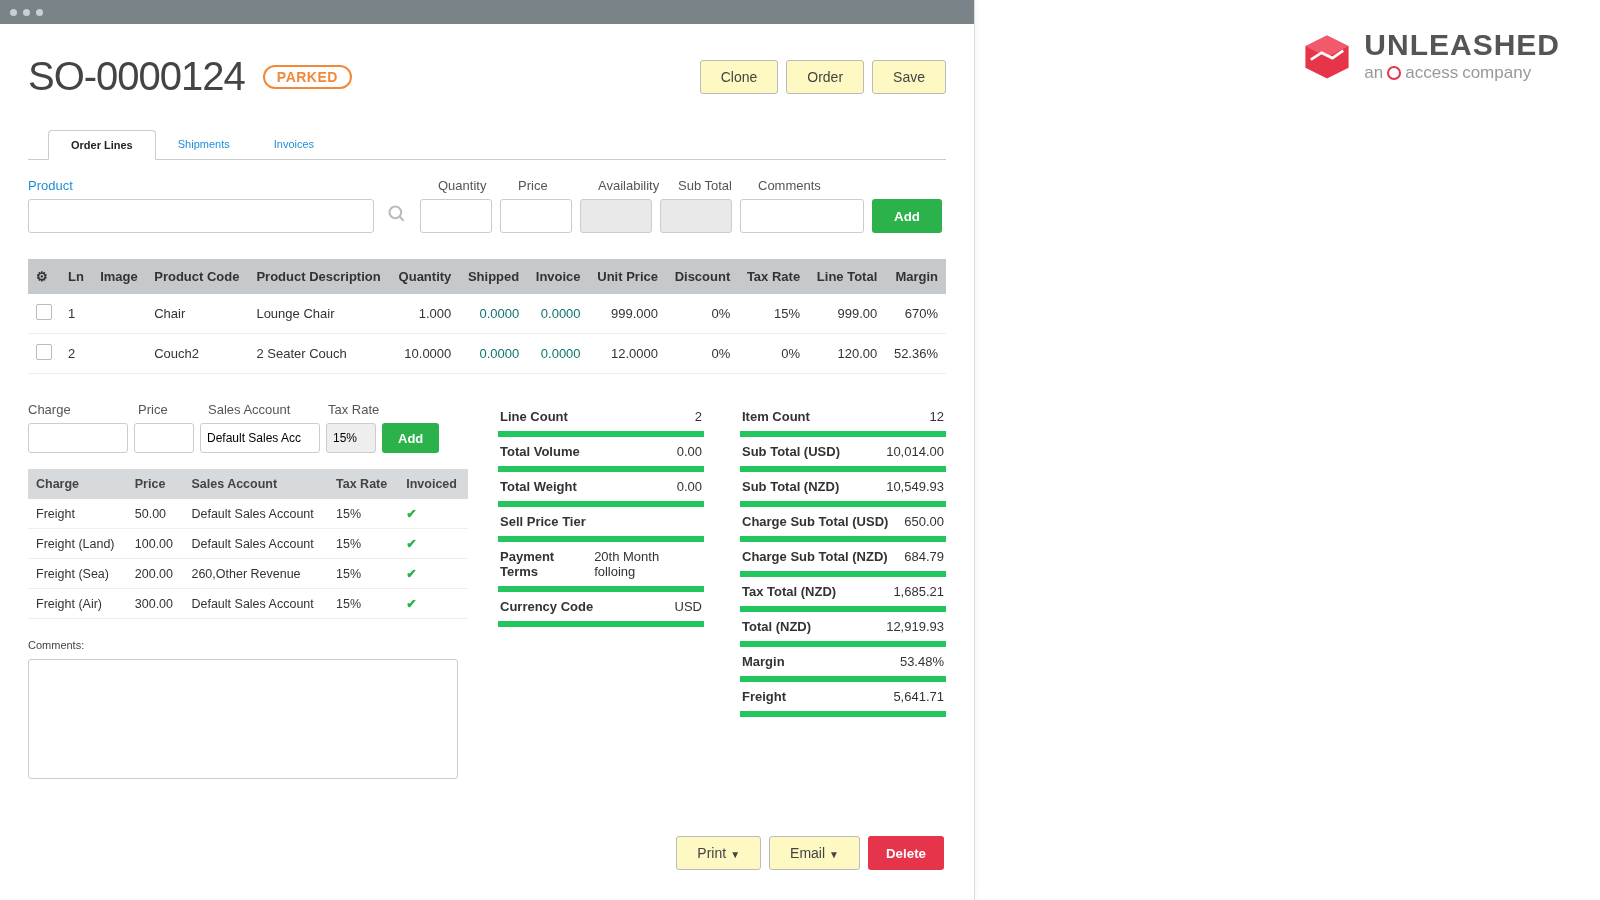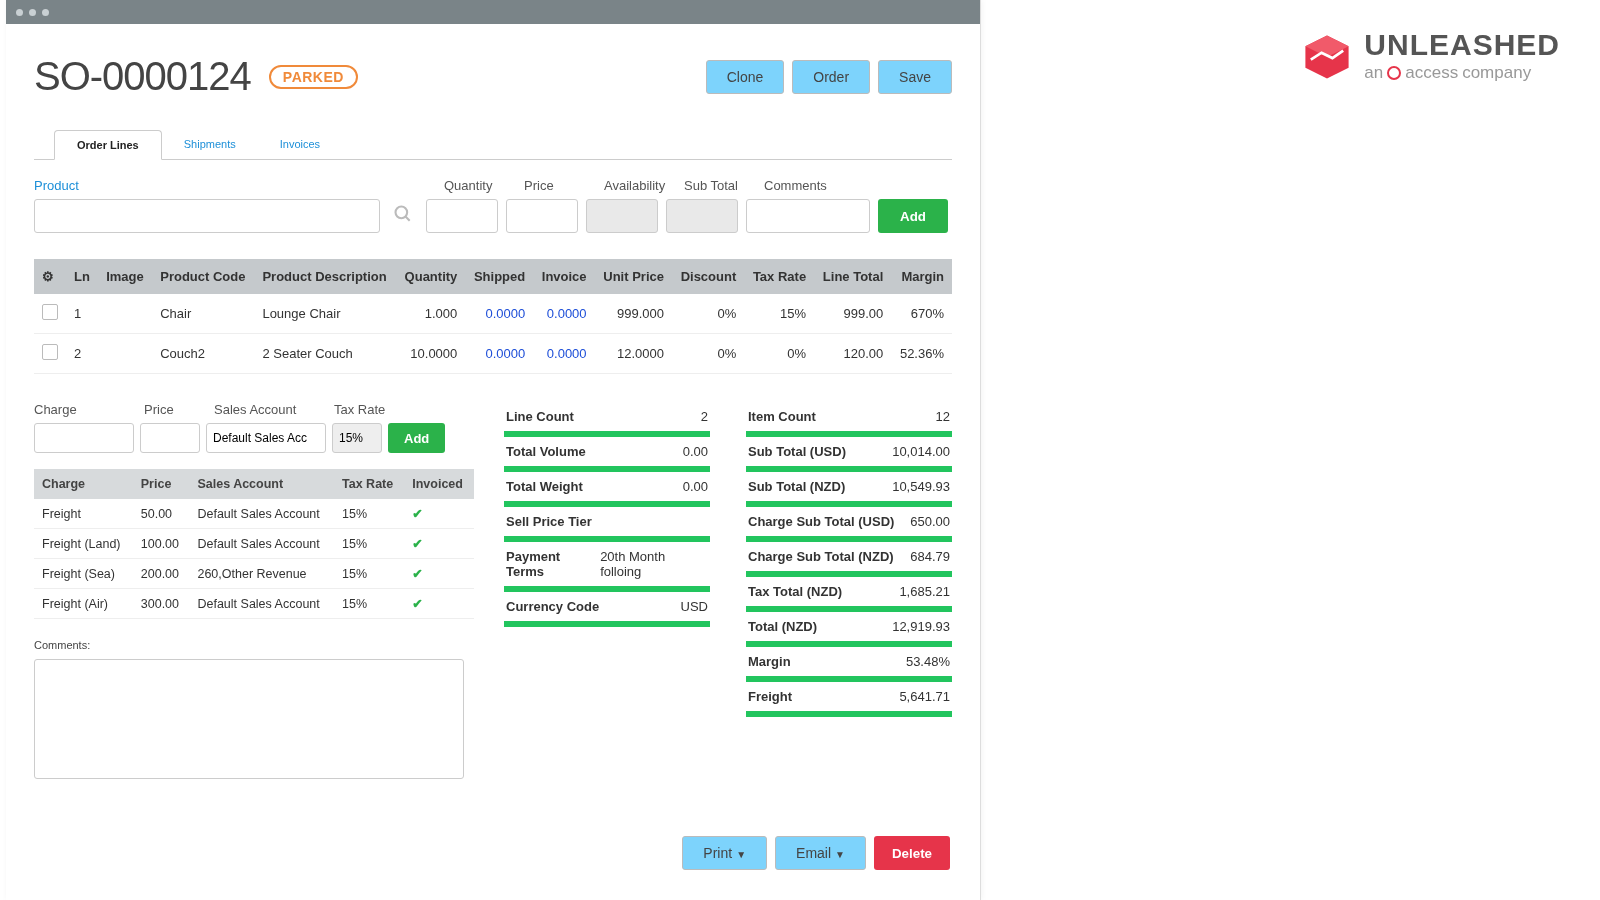--- a/index.html
+++ b/index.html
@@ -9,33 +9,33 @@
   .marketing { position: absolute; left: 1000px; top: 0; width: 600px; height: 900px; padding: 30px 40px; }
   .logo { display: flex; align-items: flex-start; justify-content: flex-end; gap: 10px; margin-bottom: 260px; }
   .logo-mark svg { width: 54px; height: 54px; }
   .logo-text { display: flex; flex-direction: column; line-height: 1; }
   .logo-text .brand { font-size: 30px; font-weight: 800; color: #555; letter-spacing: 1px; }
   .logo-text .sub { font-size: 17px; color: #999; display: flex; align-items: center; gap: 4px; margin-top: 4px; }
   .logo-text .sub .ring { display:inline-flex; width:14px; height:14px; border:2px solid #e6344a; border-radius:50%; }
   .headline { font-size: 46px; font-weight: 300; color: #333; line-height: 1.25; }
 
   
-  .frame { position: absolute; left: 6px; top: 0; width: 975px; height: 900px; border-right: 1px solid #ddd; background: #fff; box-shadow: 1px 0 6px rgba(0,0,0,.05);}
+  .frame { position: absolute; left: 0; top: 0; width: 975px; height: 900px; border-right: 1px solid #ddd; background: #fff; box-shadow: 1px 0 6px rgba(0,0,0,.05);}
   .titlebar { height: 24px; background: #7a8488; display: flex; align-items: center; padding-left: 10px; gap:6px;}
   .titlebar .dot { width:7px; height:7px; border-radius:50%; background:#c9d0d3; }
 
   .app { padding: 30px 28px 20px 28px; }
 
   
   .hdr { display: flex; align-items: center; justify-content: space-between; margin-bottom: 30px;}
   .hdr-left { display:flex; align-items:center; gap:18px; }
   .order-no { font-size: 40px; font-weight: 400; color:#444; letter-spacing:-1px;}
   .badge { border:2px solid #f08a3a; color:#f08a3a; border-radius: 14px; padding: 2px 12px; font-weight:700; font-size:14px; letter-spacing:.5px;}
   .hdr-right { display:flex; gap:8px; }
-  .btn { border:1px solid #bbb; background:#7dd3fc; padding:8px 20px; border-radius:3px; font-size:14px; cursor:pointer; color:#444;}
+  .btn { border:1px solid #bbb; background:#fef9c3; padding:8px 20px; border-radius:3px; font-size:14px; cursor:pointer; color:#444;}
 
   
   .tabs { display:flex; border-bottom:1px solid #ccc; margin-bottom:18px; gap:0; padding-left:20px;}
   .tab { padding:8px 22px; font-size:11px; cursor:pointer; color:#1d8fd8; position:relative; top:1px;}
   .tab.active { color:#222; font-weight:700; border:1px solid #ccc; border-bottom:1px solid #fff; border-radius:4px 4px 0 0; background:#fff;}
 
   
   .entry-labels { display:flex; gap:0; font-size:13px; color:#555; margin-bottom:6px;}
   .entry-labels .l-product{ width:360px; color:#1d8fd8;}
   .entry-labels .l-qty{ width:80px; margin-left:50px;}
@@ -50,21 +50,21 @@
   .in-product{ width:346px;}
   .search-ic { color:#bbb; font-size:20px; width:30px; text-align:center;}
   .in-qty{width:72px;} .in-price{width:72px;} .in-avail{width:72px;} .in-sub{width:72px;} .in-comm{width:124px;}
   .btn-green{ background:#2bb24a; color:#fff; border:none; padding:0 22px; height:34px; border-radius:3px; font-weight:600; cursor:pointer;}
 
   
   table.lines { width:100%; border-collapse:collapse; font-size:13px; margin-bottom:28px;}
   table.lines th { background:#c5c9cc; color:#333; font-weight:600; padding:10px 8px; text-align:left; }
   table.lines th.r, table.lines td.r { text-align:right; }
   table.lines td { padding:10px 8px; border-bottom:1px solid #eee; }
-  table.lines td.link { color:#1d4ed8; }
+  table.lines td.link { color:#0f766e; }
   .gear{ width:24px; text-align:center;}
   .cb { width:16px;height:16px;border:1px solid #bbb; display:inline-block; border-radius:2px; cursor:pointer;}
 
   
   .lower { display:flex; gap:30px; align-items:flex-start; margin-top:6px;}
   .lower-left { width:440px; }
   .lower-right { flex:1; display:flex; gap:36px;}
 
   .charge-labels { display:flex; font-size:13px; color:#555; margin-bottom:6px;}
   .charge-labels span:nth-child(1){width:110px;}

